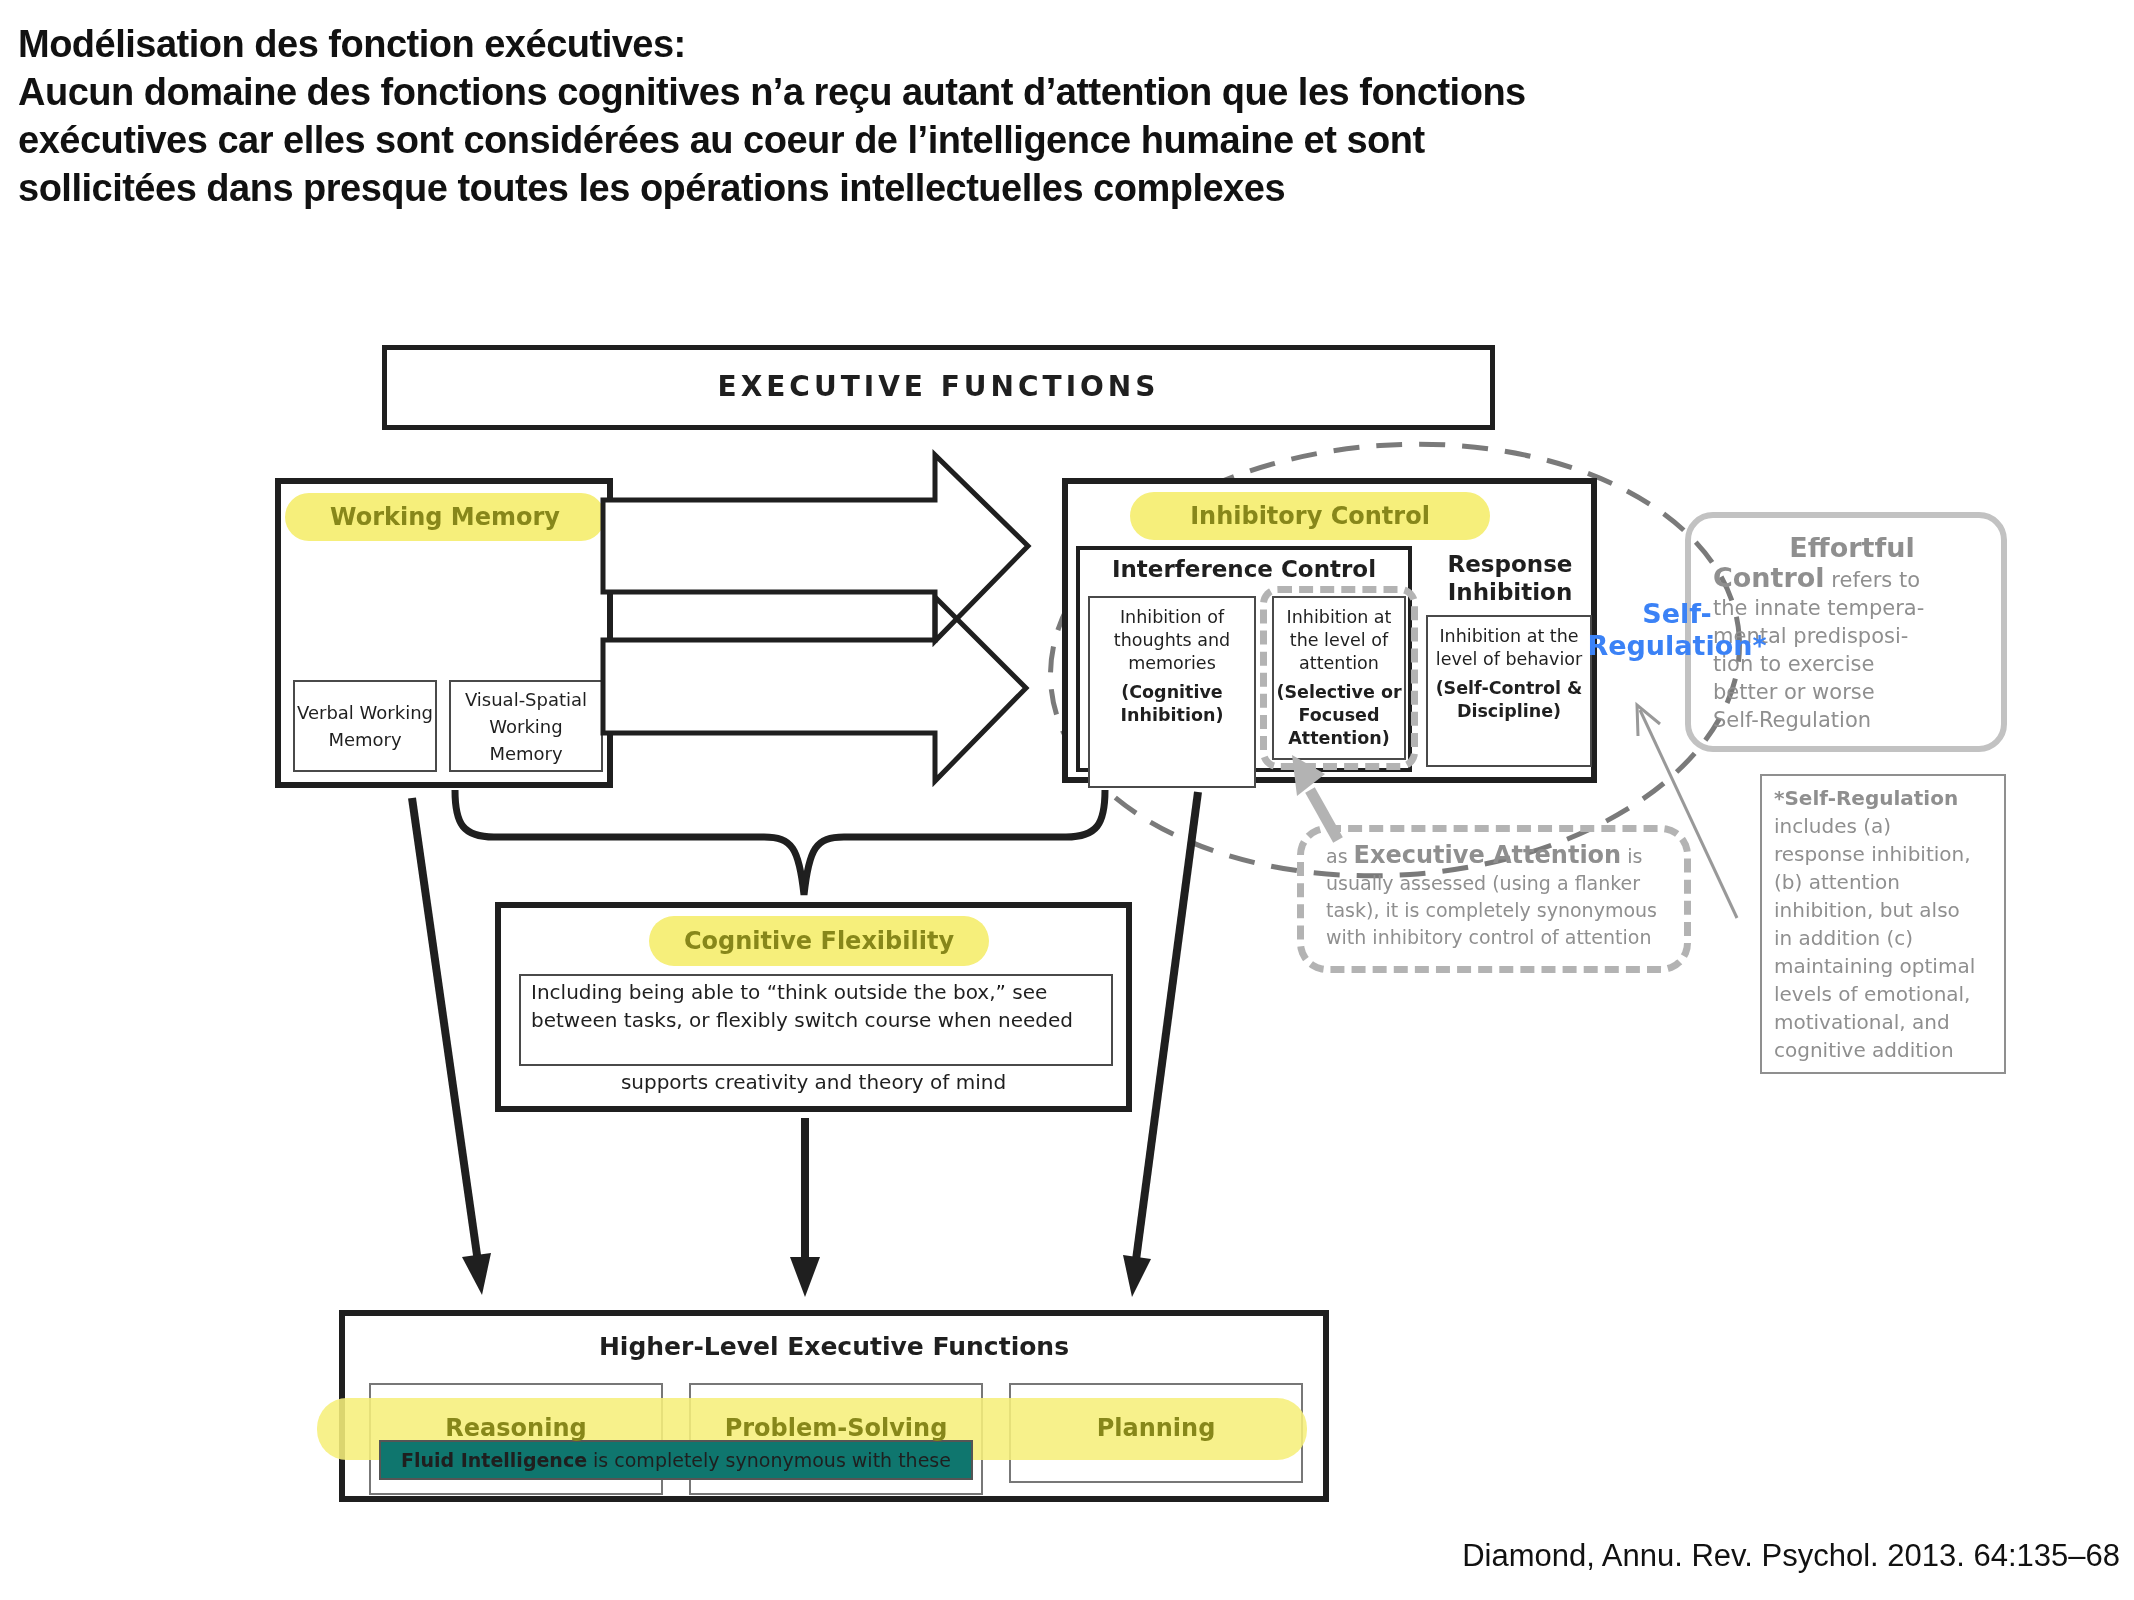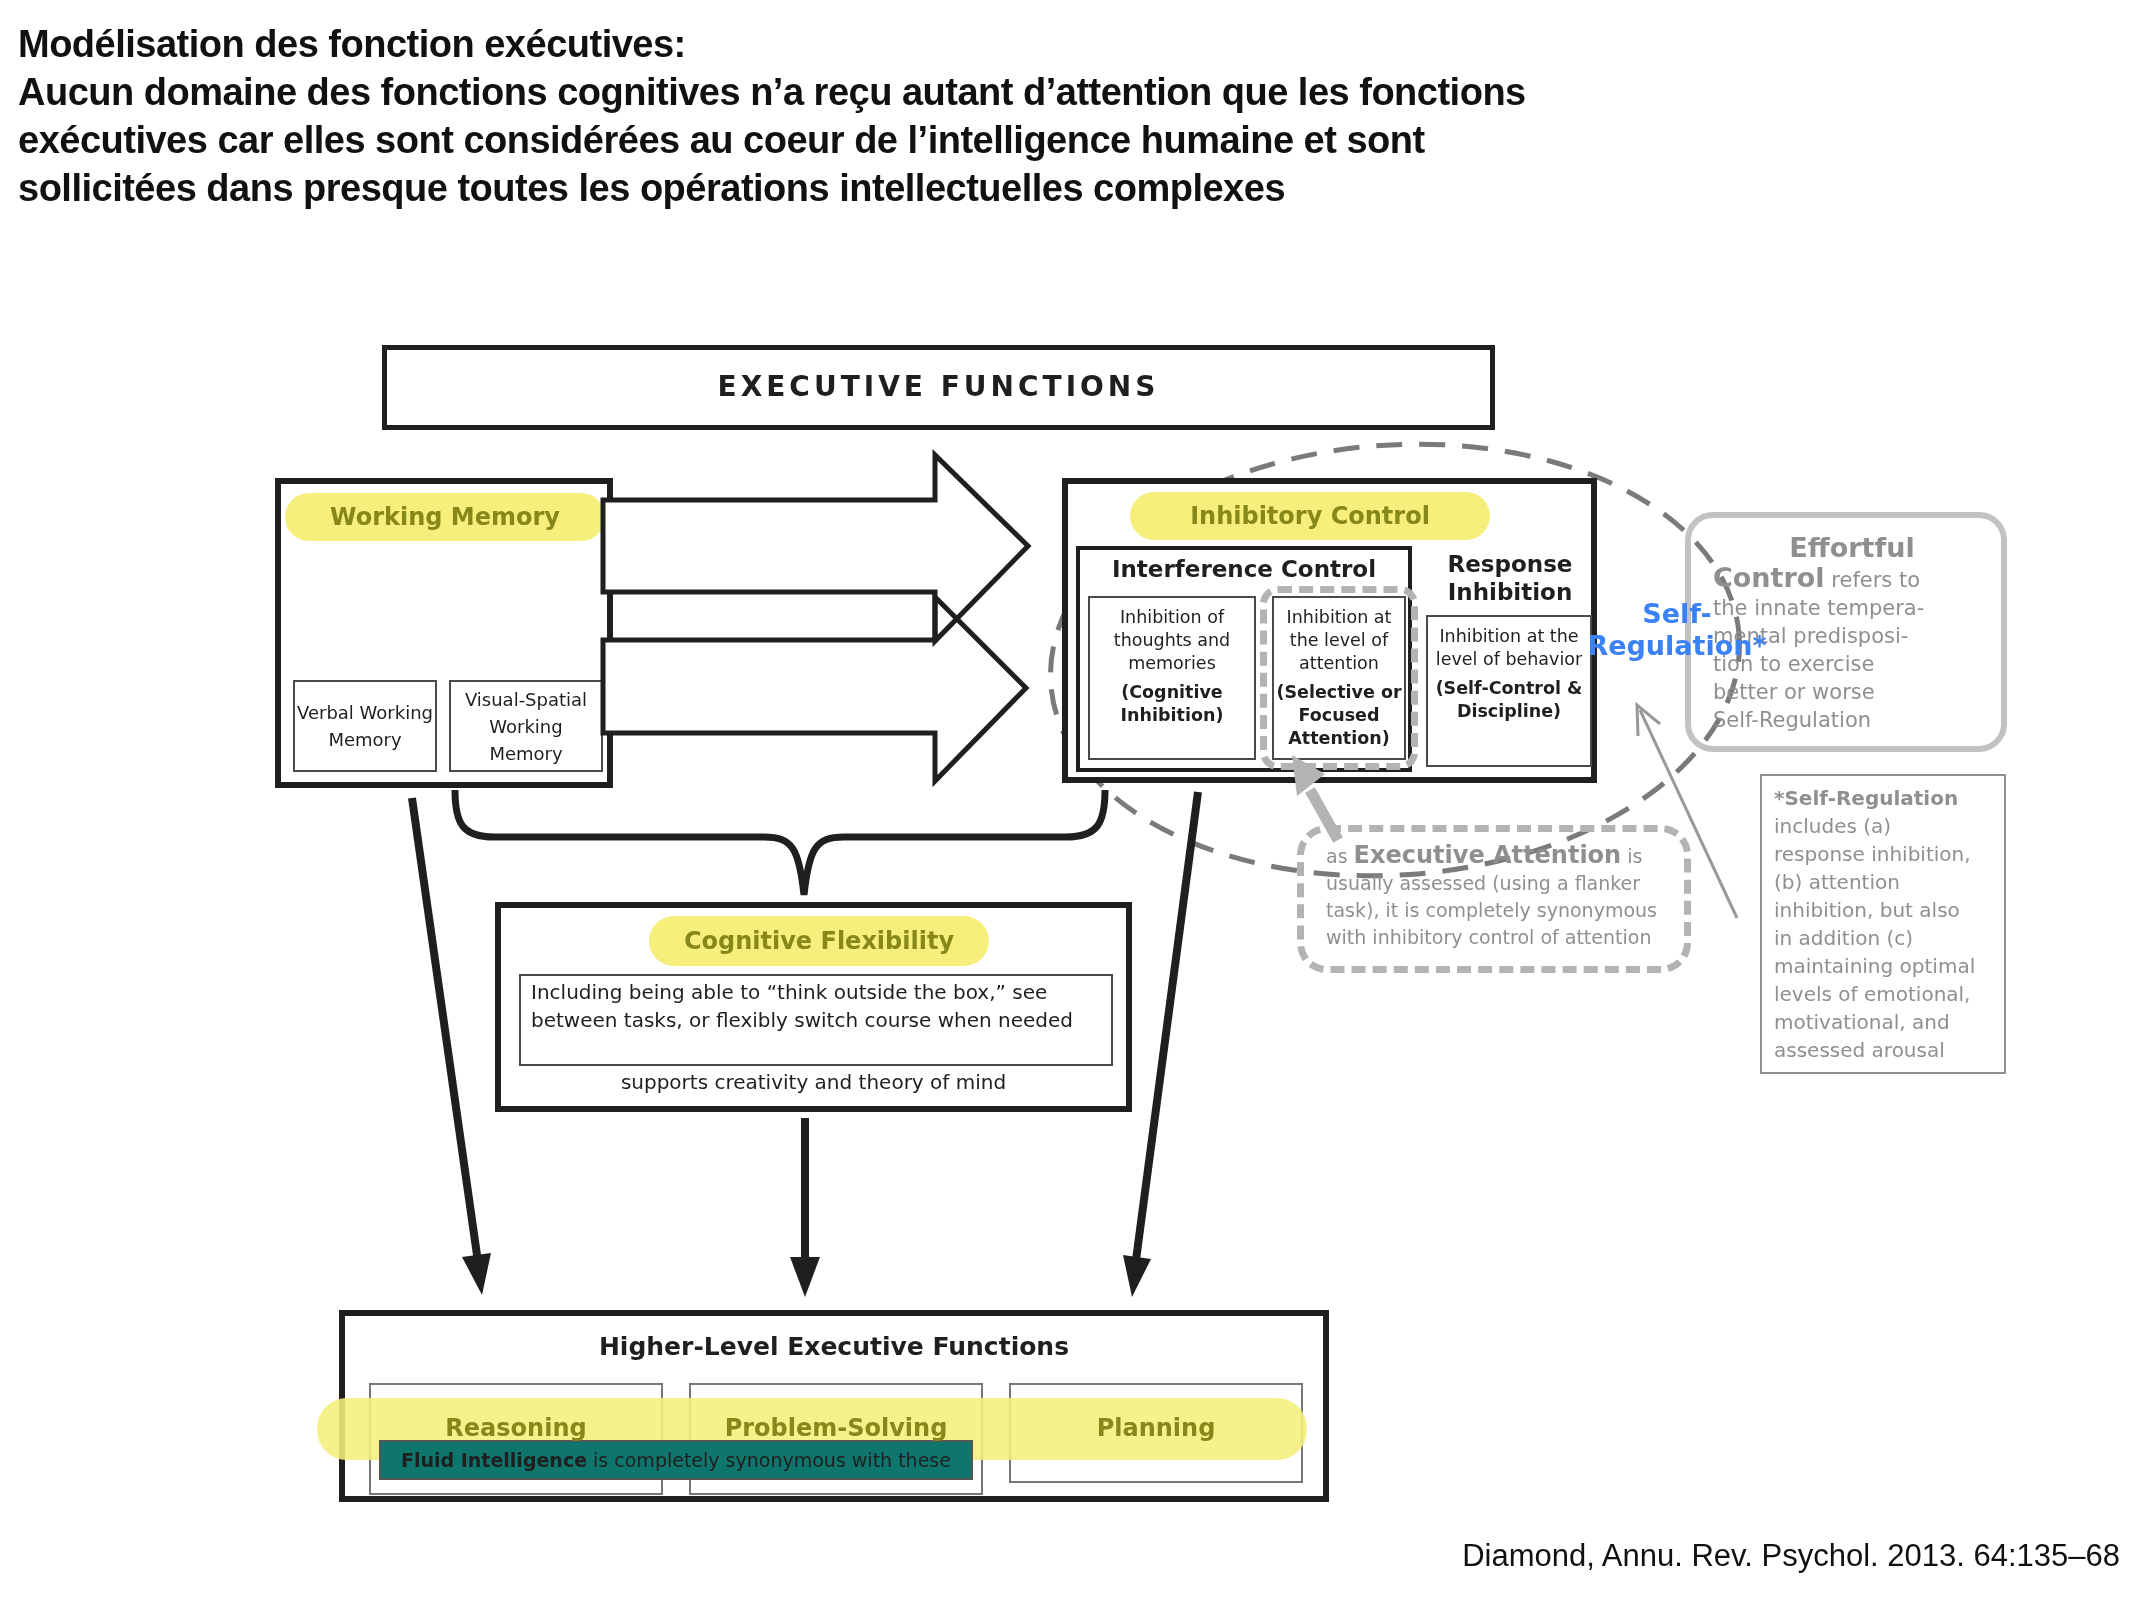--- a/index.html
+++ b/index.html
@@ -43,21 +43,21 @@
   #arr2-txt{left:628px;top:648px;}
 
   
   #ic-box{left:1045px;top:478px;width:535px;height:305px;}
   #ic-pill{left:62px;top:8px;width:360px;height:48px;line-height:48px;}
   #if-box{position:absolute;left:8px;top:62px;width:336px;height:226px;border:4px solid #1f1f1f;
           box-sizing:border-box;background:#fff;}
   #if-title{position:absolute;left:0;top:6px;width:100%;text-align:center;font-weight:bold;font-size:23px;}
   .icsub{font-size:17.5px;line-height:23px;text-align:center;padding-top:8px;}
   .icsub .bb{font-weight:bold;margin-top:6px;}
-  #ic-sub1{left:8px;top:46px;width:168px;height:164px;}
+  #ic-sub1{left:8px;top:46px;width:168px;height:192px;}
   #ic-sub2{left:192px;top:46px;width:134px;height:164px;}
   #ic-dash{position:absolute;left:180px;top:36px;width:158px;height:184px;border:7px dashed #b3b3b3;
            border-radius:18px;box-sizing:border-box;}
   #ri-title{position:absolute;left:352px;top:66px;width:180px;text-align:center;font-weight:bold;
             font-size:23px;line-height:28px;}
   #ic-sub3{left:358px;top:131px;width:166px;height:152px;}
 
   
   #sr-label{left:1570px;top:598px;width:180px;text-align:center;color:#3b82f6;
             font-weight:bold;font-size:27px;line-height:32px;z-index:4;}
@@ -162,21 +162,21 @@
     <div id="sr-note" class="abs">
       <div class="b">*Self-Regulation</div>
       <div>includes (a)</div>
       <div>response inhibition,</div>
       <div>(b) attention</div>
       <div>inhibition, but also</div>
       <div>in addition (c)</div>
       <div>maintaining optimal</div>
       <div>levels of emotional,</div>
       <div>motivational, and</div>
-      <div>assessed arousal</div>
+      <div>cognitive addition</div>
     </div>
 
     <div id="ea-box" class="abs">
       <div class="nw"><span>as </span><span class="bb">Executive Attention</span><span> is</span></div>
       <div class="nw">usually assessed (using a flanker</div>
       <div class="nw">task), it is completely synonymous</div>
       <div class="nw">with inhibitory control of attention</div>
     </div>
 
     <div id="cf-box" class="box">

